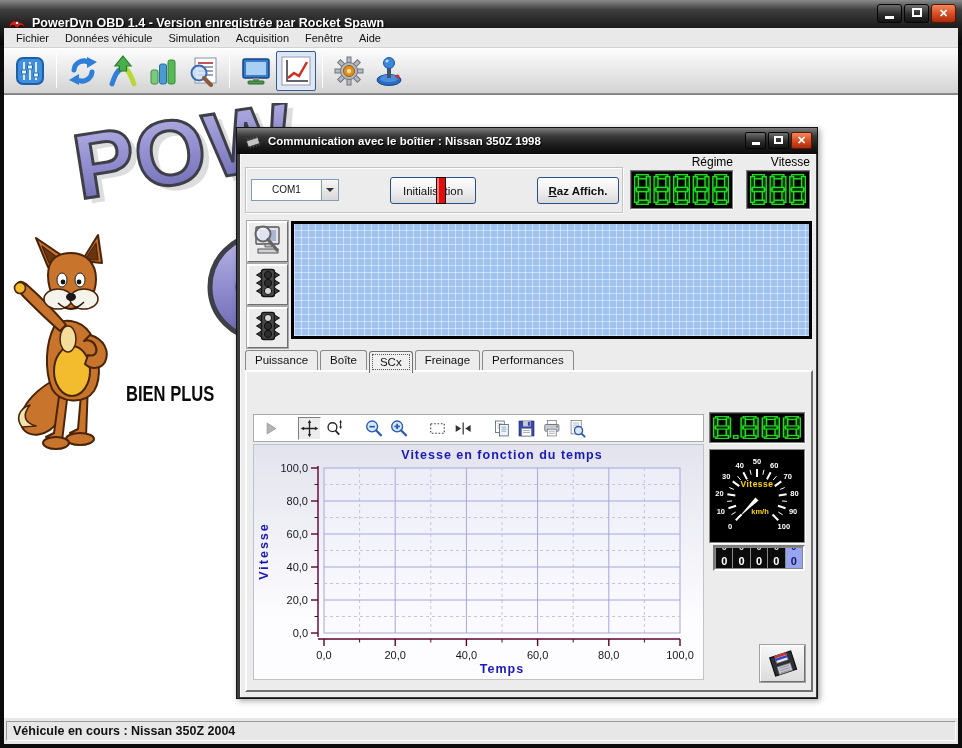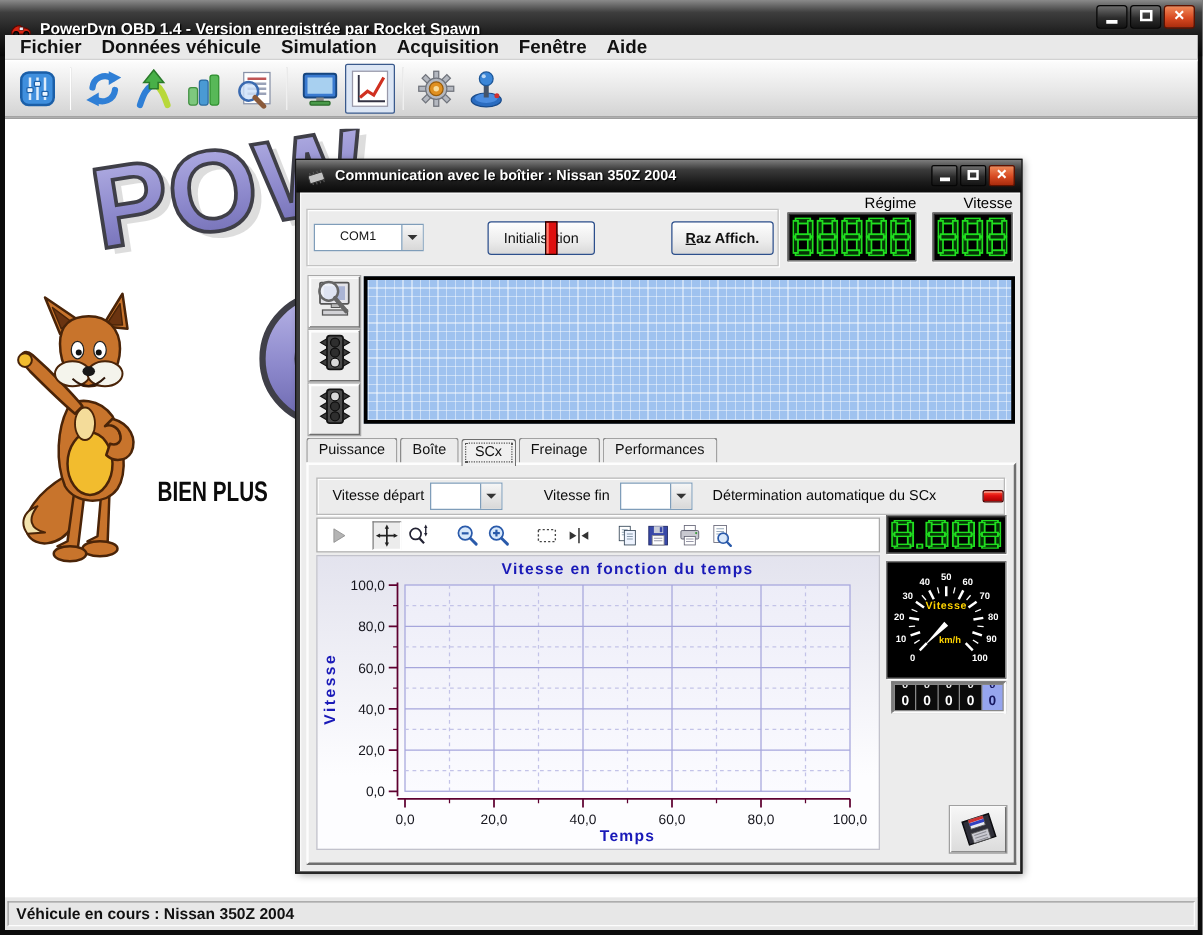--- a/index.html
+++ b/index.html
@@ -17,21 +17,21 @@
     background:linear-gradient(180deg,#6e6e6e,#2c2c2c 55%,#141414); color:#fff;
     font-size:11px; line-height:16px; text-align:center; font-weight:bold; }
   .cap-btn.close { background:linear-gradient(180deg,#f08a5a,#d74a22 55%,#a92c0d); border-color:#5e1200; }
   .cap-btn .glyph-min { display:block; width:9px; height:3px; background:#fff; margin:11px auto 0; }
   .cap-btn .glyph-max { display:block; width:10px; height:9px; border:2px solid #fff; margin:3px auto 0; }
 
   .app-body { position:absolute; left:4px; top:28px; width:954px; height:716px; background:#ECECEC; }
 
   .menubar { position:absolute; left:0; top:0; width:100%; height:20px; background:#E9E9E9;
     border-bottom:1px solid #d2d2d2; display:flex; align-items:center; padding-left:4px; }
-  .menu-item { font-size:15px; color:#111; padding:3px 8px;font-weight:bold; }
+  .menu-item { font-size:11px; color:#111; padding:3px 8px; }
 
   .toolbar { position:absolute; left:0; top:20px; width:100%; height:46px;
     background:linear-gradient(180deg,#fdfdfd,#e7e7e7 55%,#d3d3d3);
     border-bottom:1px solid #8f8f8f; box-shadow:inset 0 1px 0 #fff;
     display:flex; align-items:center; padding-left:6px; }
   .tb-group { display:flex; align-items:center; }
   .tb-sep { width:1px; height:34px; background:#b5b5b5; border-right:1px solid #fff; margin:0 6px; }
   .tb-btn { width:40px; height:40px; display:flex; align-items:center; justify-content:center; }
   .tb-btn svg { width:32px; height:32px; }
   .tb-btn.selected { border:1px solid #39598c; background:#dce6f5; border-radius:2px; }
@@ -348,21 +348,21 @@
       <div class="dialog">
         <div class="dlg-titlebar">
           <span class="dlg-icon">
             <svg viewBox="0 0 18 14">
                 <g transform="rotate(-18 9 8)">
                   <rect x="3" y="5" width="12" height="6.5" rx="1" fill="#c2c2c2" stroke="#333" stroke-width=".8"></rect>
                   <path d="M5 5 V3 M8 5 V3 M11 5 V3 M14 5 V3 M5 11.5 V13.5 M8 11.5 V13.5 M11 11.5 V13.5 M14 11.5 V13.5" stroke="#555" stroke-width=".9"></path>
                 </g>
               </svg>
           </span>
-          <span class="dlg-title-text">Communication avec le boîtier : Nissan 350Z 2004</span>
+          <span class="dlg-title-text">Communication avec le boîtier : Nissan 350Z 1998</span>
           <span class="dlg-caption">
             <span class="dlg-cap-btn">
                 <span class="glyph-min"></span>
               </span>
             <span class="dlg-cap-btn">
                 <span class="glyph-max"></span>
               </span>
             <span class="dlg-cap-btn close">✕</span>
           </span>
         </div>
@@ -496,38 +496,20 @@
 
           <div class="tabs" id="tabs">
               <span class="tab">Puissance</span>
               <span class="tab">Boîte</span>
               <span class="tab active">SCx</span>
               <span class="tab">Freinage</span>
               <span class="tab">Performances</span>
             </div>
 
           <div class="tab-panel">
-            <div class="scx-controls">
-              <span class="scx-label" style="left:12px">Vitesse départ</span>
-              <div class="combo combo-vd">
-                <span class="combo-text"></span>
-                <span class="combo-btn">
-                    <span class="combo-arrow"></span>
-                  </span>
-              </div>
-              <span class="scx-label" style="left:181px">Vitesse fin</span>
-              <div class="combo combo-vf">
-                <span class="combo-text"></span>
-                <span class="combo-btn">
-                    <span class="combo-arrow"></span>
-                  </span>
-              </div>
-              <span class="scx-label" style="left:316px">Détermination automatique du SCx</span>
-              <span class="led-red"></span>
-            </div>
 
             <div class="chart-toolbar" id="chart-toolbar">
                 <span class="ct-group">
                   <span class="ct-btn">
                     <svg viewBox="0 0 28 28">
                       <polygon points="9,6 22,14 9,22" fill="#b4b4b4" stroke="#8e8e8e"></polygon>
                     </svg>
                   </span>
                 </span>
                 <span class="ct-group">

